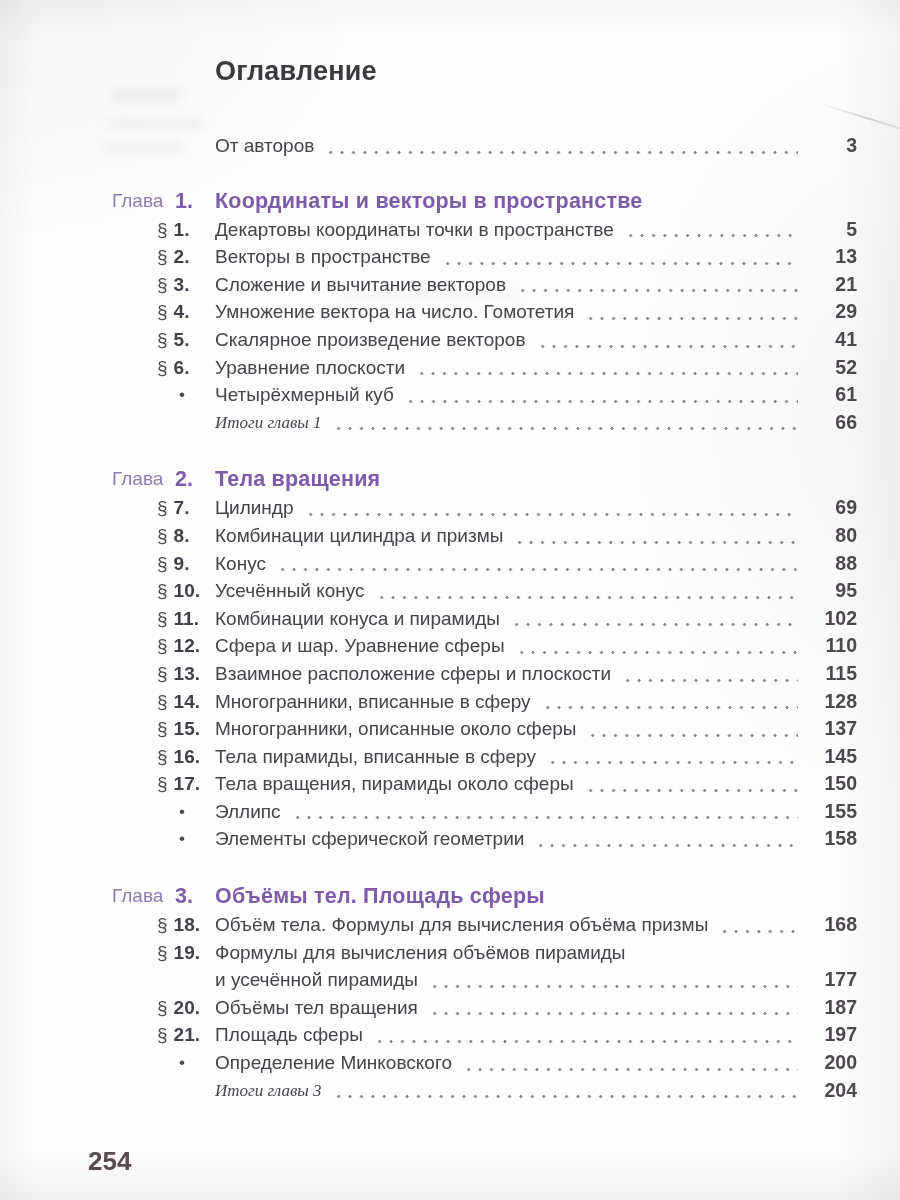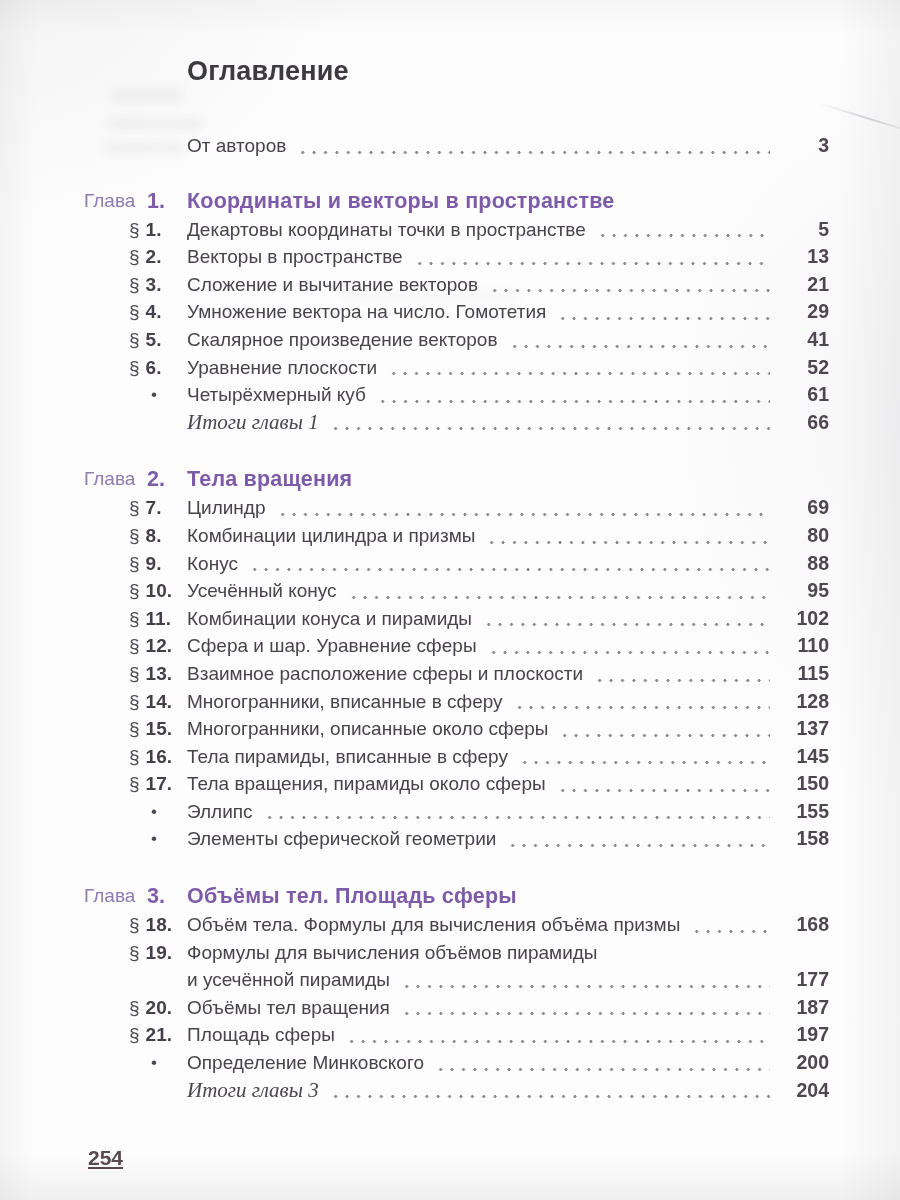--- a/index.html
+++ b/index.html
@@ -16,41 +16,41 @@
   }
   
   .ghost{position:absolute;background:rgba(150,148,152,0.10);filter:blur(5px);border-radius:4px;}
   .g1{left:112px;top:88px;width:70px;height:14px;}
   .g2{left:108px;top:118px;width:95px;height:12px;}
   .g3{left:104px;top:142px;width:80px;height:11px;}
   .g4{left:340px;top:290px;width:180px;height:12px;background:rgba(150,148,152,0.05);}
   .crease{position:absolute;left:815px;top:118px;width:110px;height:1.5px;
     background:linear-gradient(90deg,rgba(0,0,0,0) ,rgba(160,160,168,0.45),rgba(0,0,0,0));
     transform:rotate(17deg);}
-  .toc{position:absolute;left:84px;top:48px;width:745px;}
+  .toc{position:absolute;left:112px;top:48px;width:745px;}
   .title{margin:8px 0 0 103px;font-size:27px;line-height:30px;font-weight:bold;color:#3c393f;letter-spacing:.2px;}
   .row{display:flex;align-items:center;line-height:27.6px;font-size:19px;}
   .front-row{margin-top:46px;}
   .m{flex:none;width:103px;box-sizing:border-box;padding-left:45px;white-space:nowrap;}
   .m .m-pre{color:#4c4750;}
   .m .m-num{font-weight:bold;color:#443f48;padding-left:6px;}
   .m.bullet{padding-left:67px;color:#4c4750;font-size:17px;}
   .etext{white-space:nowrap;}
-  .sum-text{font-family:"Liberation Serif","DejaVu Serif",serif;font-style:italic;font-size:21px;color:#4a4550;}
+  .sum-text{font-family:"Liberation Serif","DejaVu Serif",serif;font-style:italic;font-size:17px;color:#4a4550;}
   .lead{flex:1 1 auto;align-self:flex-end;height:7px;margin:0 11px 4px 9px;min-width:14px;
     background-image:radial-gradient(circle, #8a8a8a 1.35px, rgba(0,0,0,0) 1.6px);
     background-size:11.4px 7px;background-repeat:repeat-x;background-position:2px bottom;}
   .pg{flex:none;width:48px;text-align:right;font-weight:bold;color:#4f4750;font-size:19.5px;}
   .chapter{margin-top:26px;}
   .chapter.c2{margin-top:28px;}
   .ch-head{display:flex;align-items:flex-end;line-height:30px;white-space:nowrap;}
   .ch-label{flex:none;width:63px;font-size:19px;color:#8e7cae;}
   .ch-num{flex:none;width:40px;font-size:21.5px;font-weight:bold;color:#7d5ba8;}
   .ch-title{font-size:21.5px;font-weight:bold;color:#7d5ba8;letter-spacing:.2px;}
-  .folio{position:absolute;left:88px;top:1146px;font-size:21px;font-weight:bold;color:#574b50;text-decoration:underline;}
+  .folio{position:absolute;left:88px;top:1146px;font-size:26px;font-weight:bold;color:#574b50;}
 </style>
 </head>
 <body>
 
 <div class="photo">
   <div class="ghost g1"></div>
   <div class="ghost g2"></div>
   <div class="ghost g3"></div>
   <div class="ghost g4"></div>
   <div class="crease"></div>

